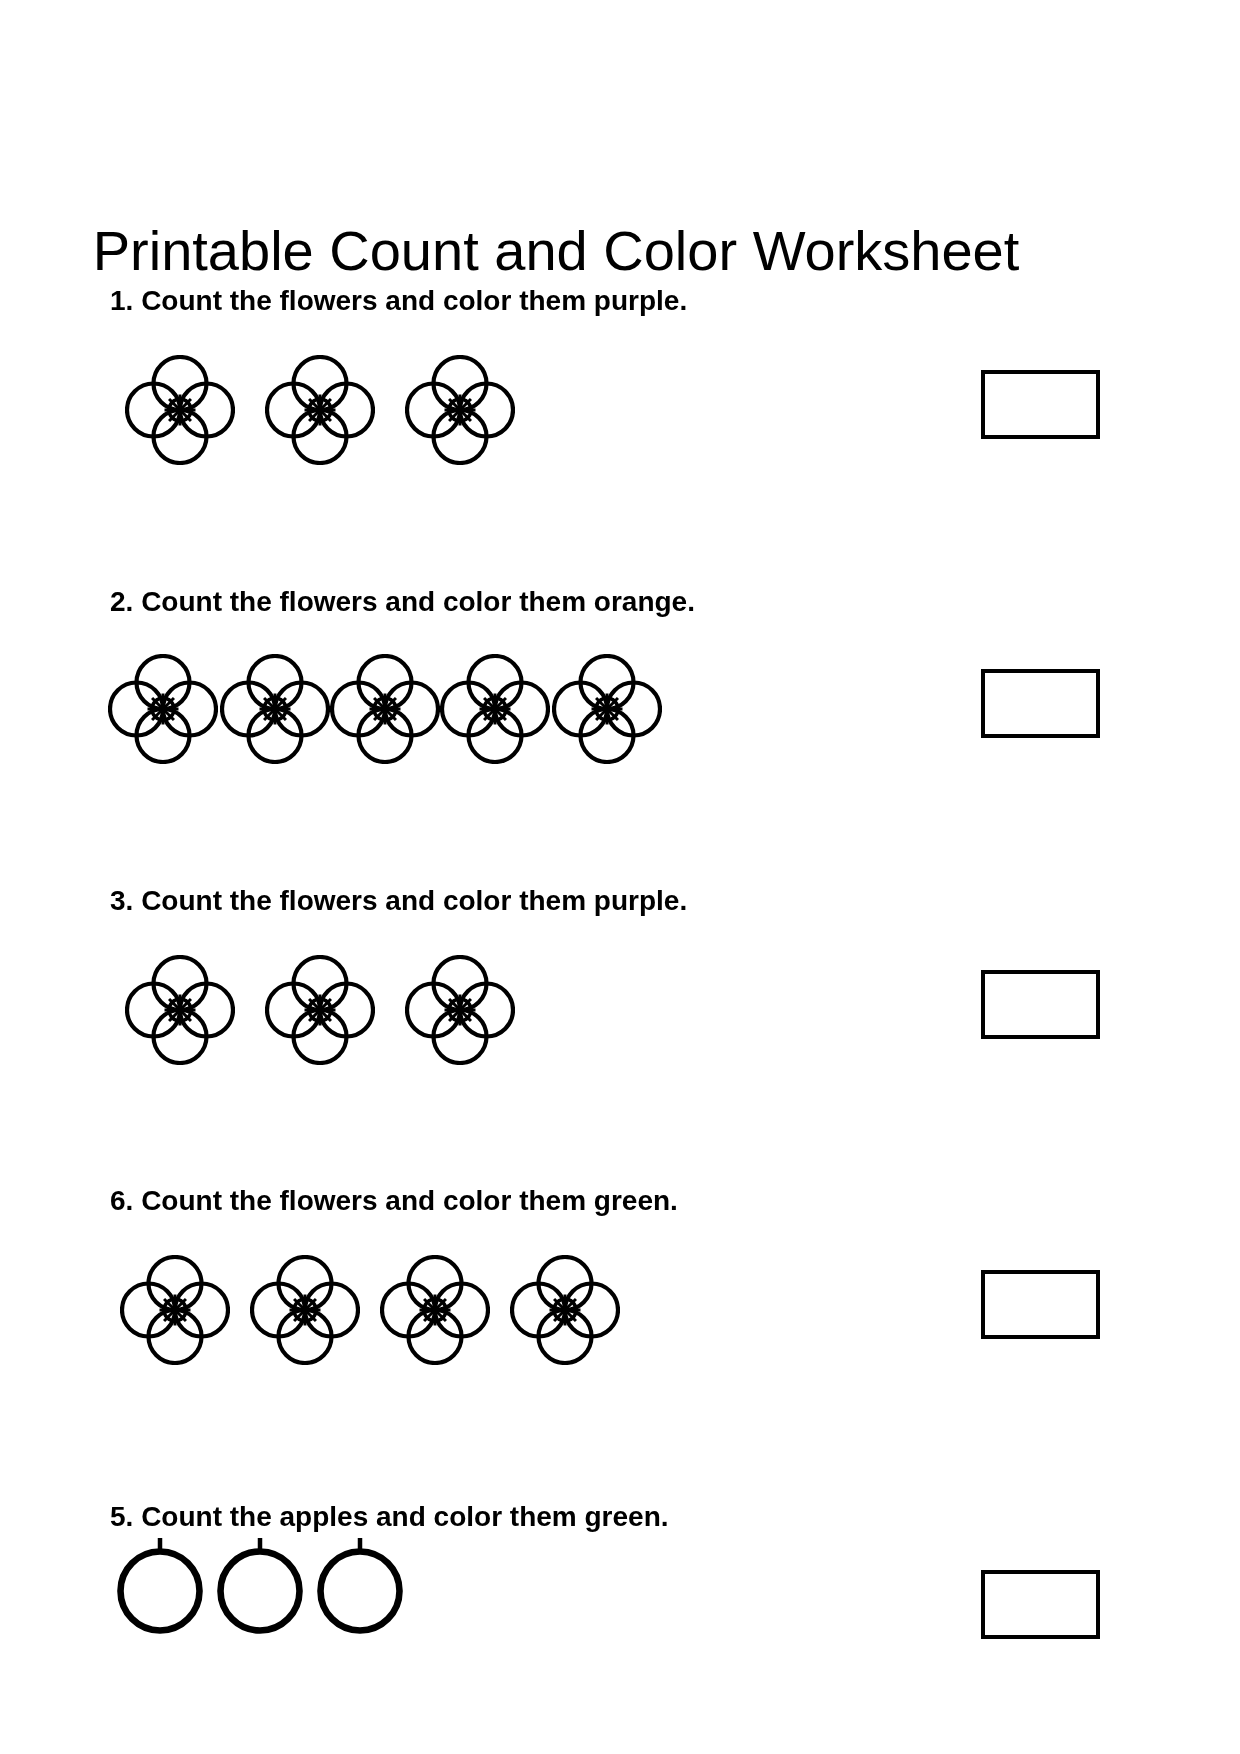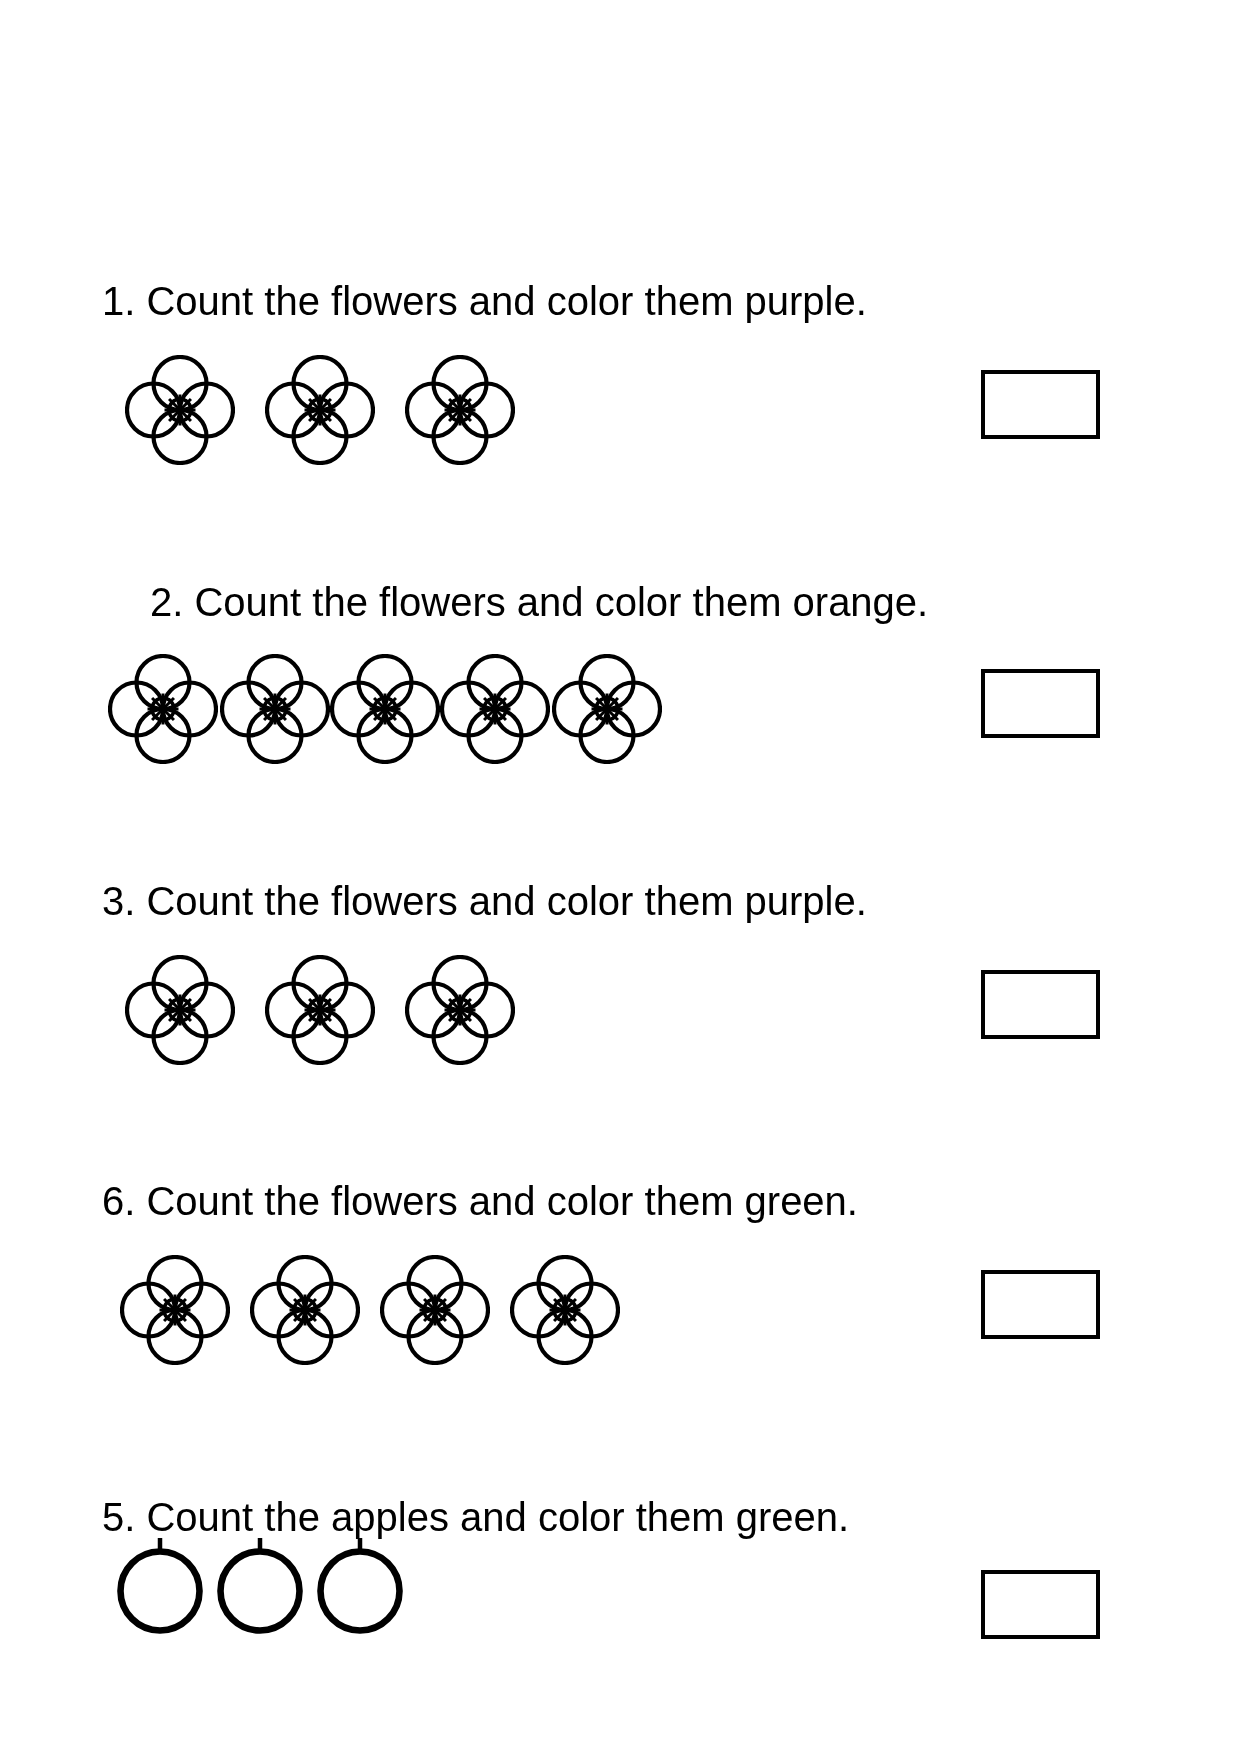--- a/index.html
+++ b/index.html
@@ -13,36 +13,37 @@
   }
   .page{position:absolute;left:0;top:0;width:1240px;height:1754px;}
   .title{
     position:absolute;left:0;top:76px;width:1112px;
     text-align:center;
     font-size:56px;line-height:70px;font-weight:400;
     white-space:pre;
   }
   .title span{display:block;}
   .qtext{
-    position:absolute;left:102px;
-    font-size:40px;line-height:44px;font-weight:400;
+    position:absolute;left:110px;
+    font-size:28px;line-height:44px;font-weight:700;
     white-space:pre;
   }
   .shape{position:absolute;}
   .answer-box{
     position:absolute;left:981px;width:111px;height:61px;
     border:4px solid #000000;
     background:#ffffff;
   }
 </style>
 </head>
 <body>
 
 <div class="page">
   <h1 class="title" style="margin:0;">
+    <span>Printable Count and Color Worksheet</span>
   </h1>
   <div id="rows">
       <div>
         <div class="qtext" style="top: 279px;">1. Count the flowers and color them purple.</div>
         <span class="shape" style="left: 125px; top: 355px;"><svg width="110" height="110" viewBox="-55 -55 110 110">
             <circle cx="0" cy="-26.5" r="26.5" fill="none" stroke="#000000" stroke-width="4.2"></circle>
             <circle cx="26.5" cy="0" r="26.5" fill="none" stroke="#000000" stroke-width="4.2"></circle>
             <circle cx="0" cy="26.5" r="26.5" fill="none" stroke="#000000" stroke-width="4.2"></circle>
             <circle cx="-26.5" cy="0" r="26.5" fill="none" stroke="#000000" stroke-width="4.2"></circle>
             <line x1="-15.5" y1="0" x2="15.5" y2="0" stroke="#000000" stroke-width="3"></line>
@@ -69,21 +70,21 @@
             <circle cx="-26.5" cy="0" r="26.5" fill="none" stroke="#000000" stroke-width="4.2"></circle>
             <line x1="-15.5" y1="0" x2="15.5" y2="0" stroke="#000000" stroke-width="3"></line>
             <line x1="-10.960155108391488" y1="-10.960155108391486" x2="10.960155108391488" y2="10.960155108391486" stroke="#000000" stroke-width="3"></line>
             <line x1="-9.491012693391988e-16" y1="-15.5" x2="9.491012693391988e-16" y2="15.5" stroke="#000000" stroke-width="3"></line>
             <line x1="10.960155108391486" y1="-10.960155108391488" x2="-10.960155108391486" y2="10.960155108391488" stroke="#000000" stroke-width="3"></line>
             <circle cx="0" cy="0" r="11" fill="none" stroke="#000000" stroke-width="3.6"></circle>
           </svg></span>
         <div class="answer-box" style="top: 370px;"></div>
       </div>
       <div>
-        <div class="qtext" style="top: 580px; margin-left: 48px;">2. Count the flowers and color them orange.</div>
+        <div class="qtext" style="top: 580px;">2. Count the flowers and color them orange.</div>
         <span class="shape" style="left: 108px; top: 654px;"><svg width="110" height="110" viewBox="-55 -55 110 110">
             <circle cx="0" cy="-26.5" r="26.5" fill="none" stroke="#000000" stroke-width="4.2"></circle>
             <circle cx="26.5" cy="0" r="26.5" fill="none" stroke="#000000" stroke-width="4.2"></circle>
             <circle cx="0" cy="26.5" r="26.5" fill="none" stroke="#000000" stroke-width="4.2"></circle>
             <circle cx="-26.5" cy="0" r="26.5" fill="none" stroke="#000000" stroke-width="4.2"></circle>
             <line x1="-15.5" y1="0" x2="15.5" y2="0" stroke="#000000" stroke-width="3"></line>
             <line x1="-10.960155108391488" y1="-10.960155108391486" x2="10.960155108391488" y2="10.960155108391486" stroke="#000000" stroke-width="3"></line>
             <line x1="-9.491012693391988e-16" y1="-15.5" x2="9.491012693391988e-16" y2="15.5" stroke="#000000" stroke-width="3"></line>
             <line x1="10.960155108391486" y1="-10.960155108391488" x2="-10.960155108391486" y2="10.960155108391488" stroke="#000000" stroke-width="3"></line>
             <circle cx="0" cy="0" r="11" fill="none" stroke="#000000" stroke-width="3.6"></circle>

